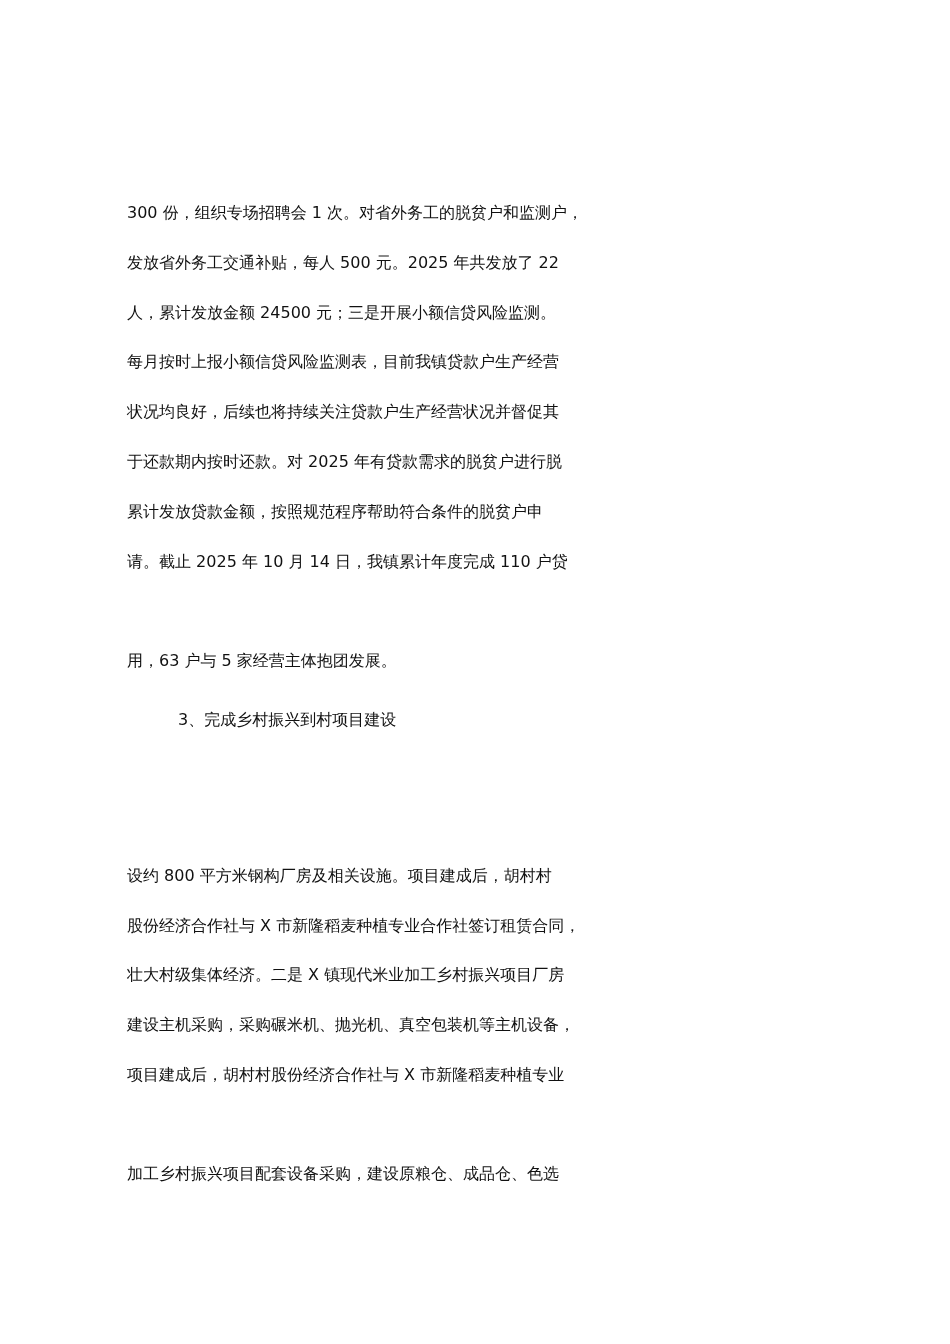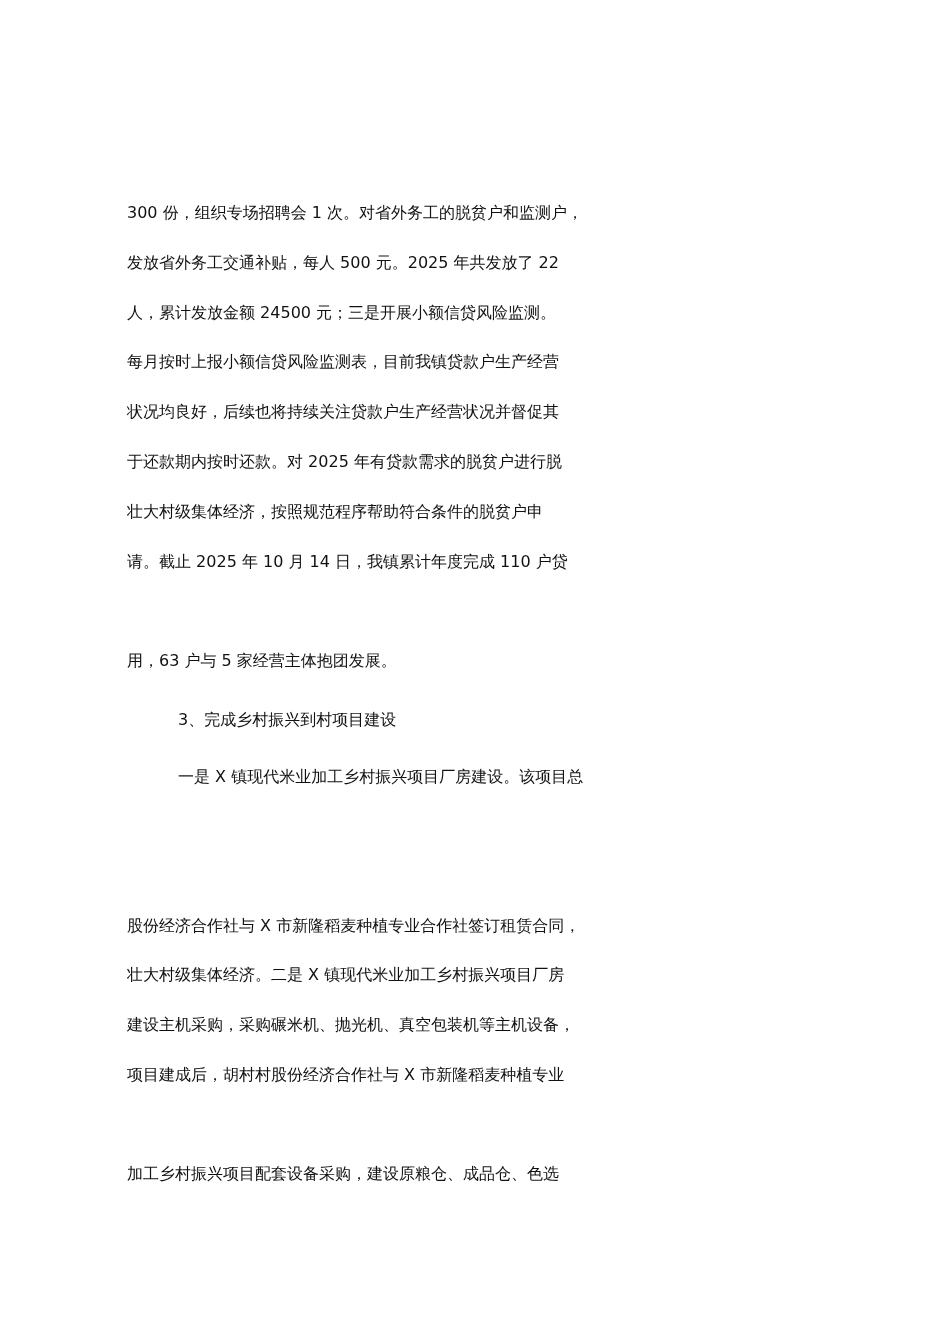--- a/index.html
+++ b/index.html
@@ -38,23 +38,23 @@
 </head>
 <body>
 
 <div class="page">
   <div class="line" style="top:198px;">300 份，组织专场招聘会 1 次。对省外务工的脱贫户和监测户，</div>
   <div class="line" style="top:248px;">发放省外务工交通补贴，每人 500 元。2025 年共发放了 22</div>
   <div class="line" style="top:298px;">人，累计发放金额 24500 元；三是开展小额信贷风险监测。</div>
   <div class="line" style="top:347px;">每月按时上报小额信贷风险监测表，目前我镇贷款户生产经营</div>
   <div class="line" style="top:397px;">状况均良好，后续也将持续关注贷款户生产经营状况并督促其</div>
   <div class="line" style="top:447px;">于还款期内按时还款。对 2025 年有贷款需求的脱贫户进行脱</div>
-  <div class="line" style="top:497px;">壮大村级集体经济，按照规范程序帮助符合条件的脱贫户申</div>
+  <div class="line" style="top:497px;">累计发放贷款金额，按照规范程序帮助符合条件的脱贫户申</div>
   <div class="line" style="top:547px;">请。截止 2025 年 10 月 14 日，我镇累计年度完成 110 户贷</div>
   <div class="line" style="top:646px;">用，63 户与 5 家经营主体抱团发展。</div>
   <div class="line indent" style="top:705px;">3、完成乡村振兴到村项目建设</div>
-  <div class="line indent" style="top:762px;">一是 X 镇现代米业加工乡村振兴项目厂房建设。该项目总</div>
+  <div class="line" style="top:861px;">设约 800 平方米钢构厂房及相关设施。项目建成后，胡村村</div>
   <div class="line" style="top:911px;text-align:center;">股份经济合作社与 X 市新隆稻麦种植专业合作社签订租赁合同，</div>
   <div class="line" style="top:960px;">壮大村级集体经济。二是 X 镇现代米业加工乡村振兴项目厂房</div>
   <div class="line" style="top:1010px;">建设主机采购，采购碾米机、抛光机、真空包装机等主机设备，</div>
   <div class="line" style="top:1060px;">项目建成后，胡村村股份经济合作社与 X 市新隆稻麦种植专业</div>
   <div class="line" style="top:1159px;">加工乡村振兴项目配套设备采购，建设原粮仓、成品仓、色选</div>
 </div>
 
 </body></html>

